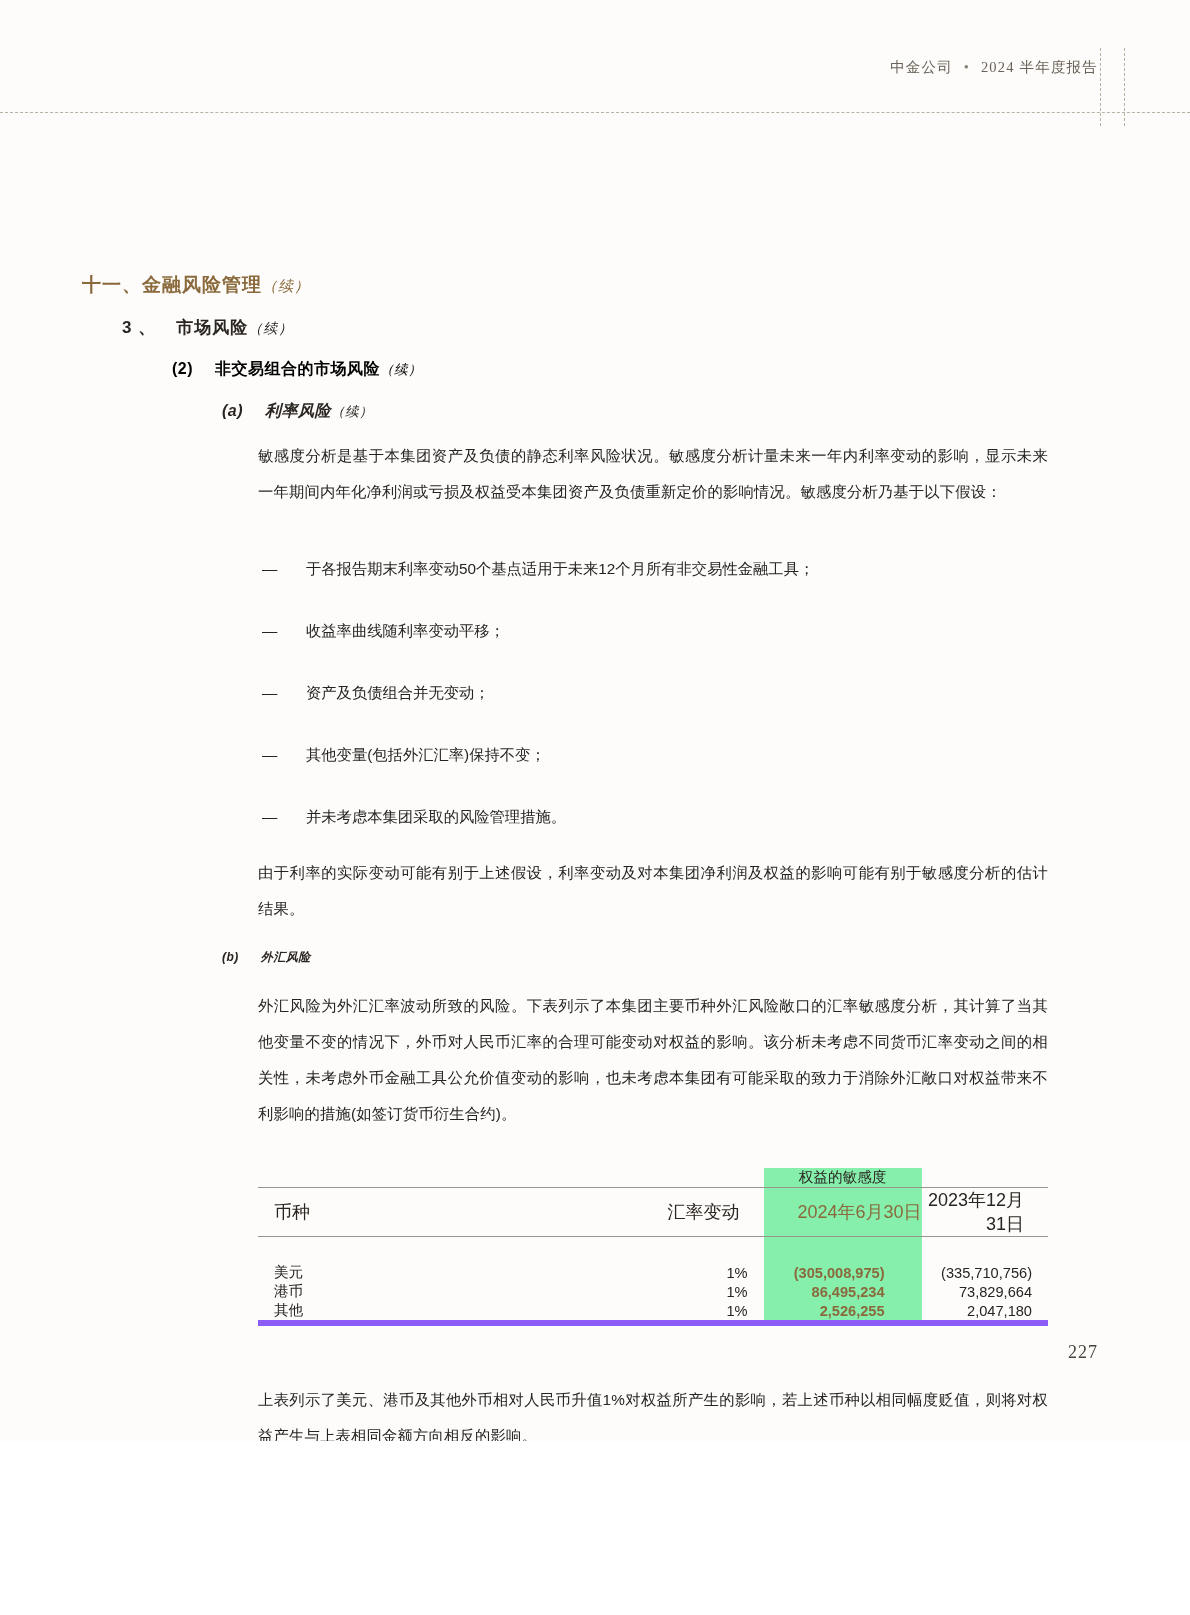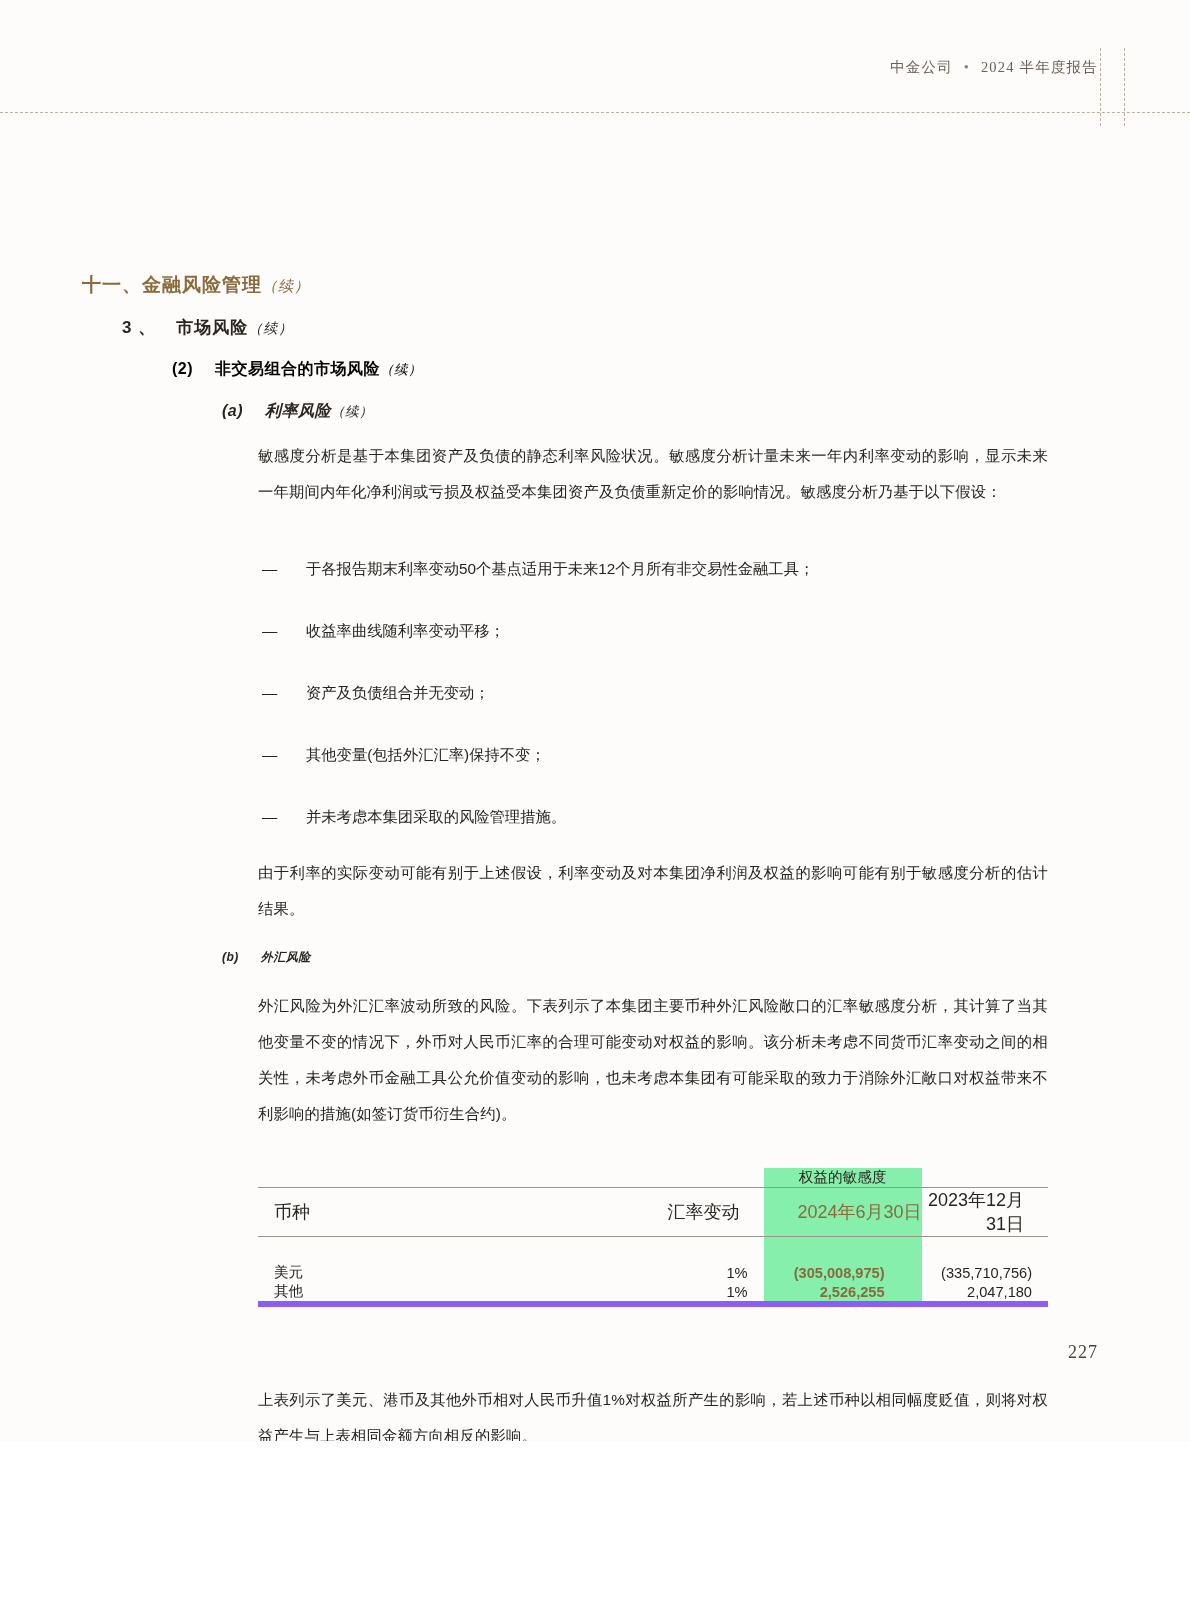--- a/index.html
+++ b/index.html
@@ -326,20 +326,26 @@
             <td></td>
             <td class="highlight-col"></td>
             <td></td>
         </tr>
         <tr class="data-row">
           <td class="label">美元</td>
           <td class="num">1%</td>
           <td class="hl highlight-col">(305,008,975)</td>
           <td class="num">(335,710,756)</td>
         </tr>
+        <tr class="data-row">
+          <td class="label">港币</td>
+          <td class="num">1%</td>
+          <td class="hl highlight-col">86,495,234</td>
+          <td class="num">73,829,664</td>
+        </tr>
         <tr class="data-row last-row">
           <td class="label">其他</td>
           <td class="num">1%</td>
           <td class="hl highlight-col">2,526,255</td>
           <td class="num">2,047,180</td>
         </tr>
       </tbody>
     </table>
   </div>
 

